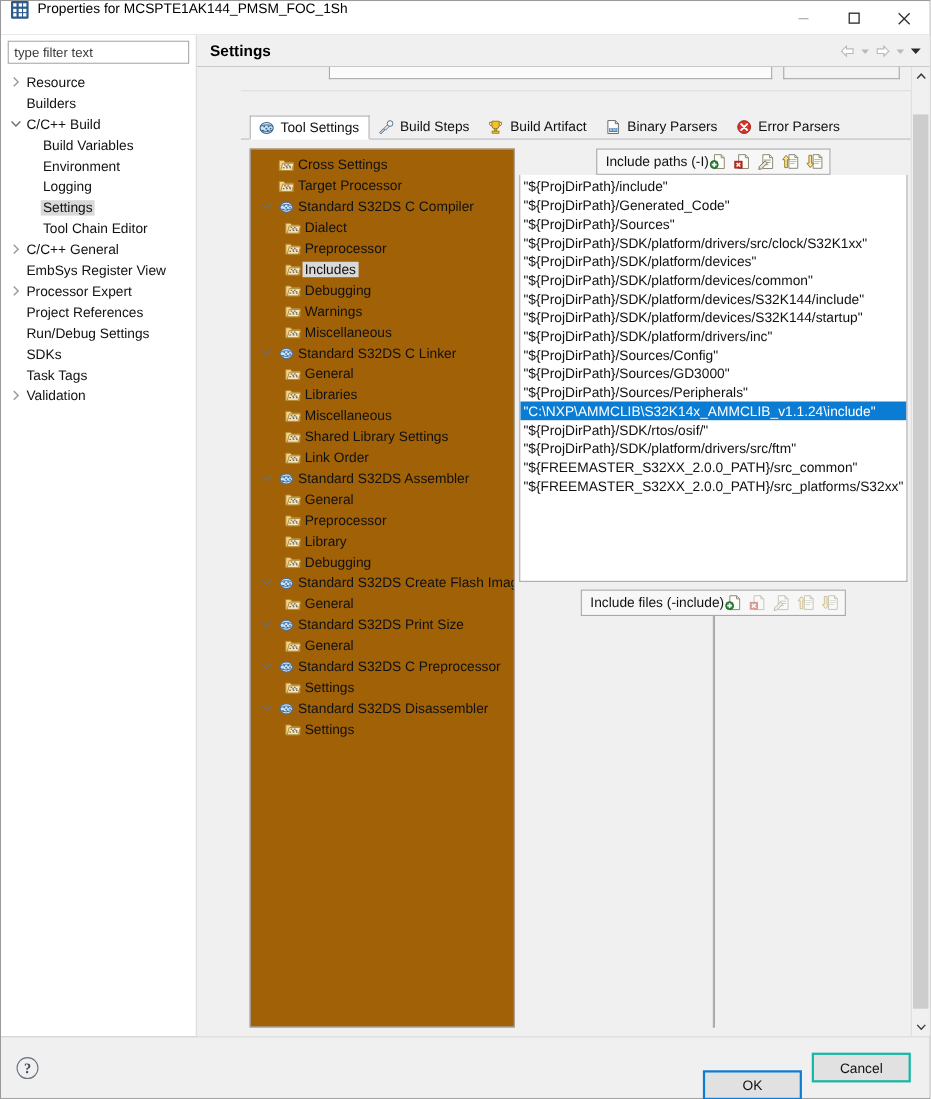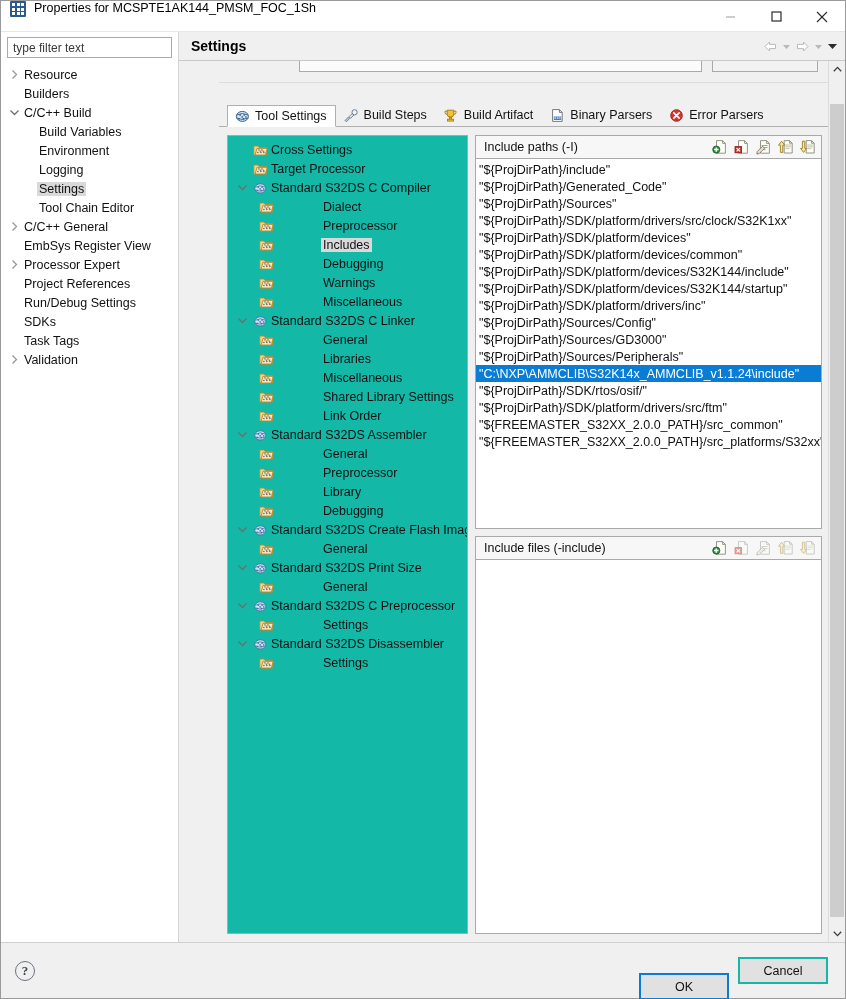--- a/index.html
+++ b/index.html
@@ -208,47 +208,47 @@
   .tabcontent {
     flex: 1 1 auto;
     background: #f0f0f0;
     display: flex;
     min-height: 0;
     padding: 8px 6px 8px 8px;
     gap: 7px;
   }
   .opt-tree {
     width: 241px; flex: 0 0 241px;
-    background: #14b8a6;
+    background: #a16207;
     border: 1px solid #a9a9a9;
     overflow: hidden;
     padding-top: 4px;
   }
   .onode {
     height: 19px;
     display: flex; align-items: center;
     font-size: 12.5px; color: #111;
     white-space: nowrap;
   }
   .onode .arrow { width: 18px; flex: 0 0 18px; display:flex; align-items:center; justify-content:center; }
   .onode .oicon { width: 18px; flex: 0 0 18px; display:flex; align-items:center; justify-content:center; }
-  .onode.child { padding-left: 29px; gap: 46px; }
+  .onode.child { padding-left: 29px; }
   .onode.root { padding-left: 5px; }
   .onode.rootnoarrow { padding-left: 23px; }
   .onode .olbl { padding: 0 2px; }
   .onode.sel .olbl { background: #d9d9d9; }
 
   .opt-right {
     flex: 1 1 auto;
     min-width: 0;
     display: flex; flex-direction: column;
     gap: 7px;
   }
 
-  .listgroup { display: flex; flex-direction: column; min-height: 0; }
+  .listgroup { display: flex; flex-direction: column; min-height: 0; align-items: center; }
   .listgroup.paths { flex: 0 0 394px; }
   .listgroup.files { flex: 1 1 auto; }
 
   .listhead {
     height: 24px; flex: 0 0 24px;
     border: 1px solid #a9a9a9;
     background: #f7f7f7;
     display: flex; align-items: center;
     padding: 0 4px 0 8px;
   }

